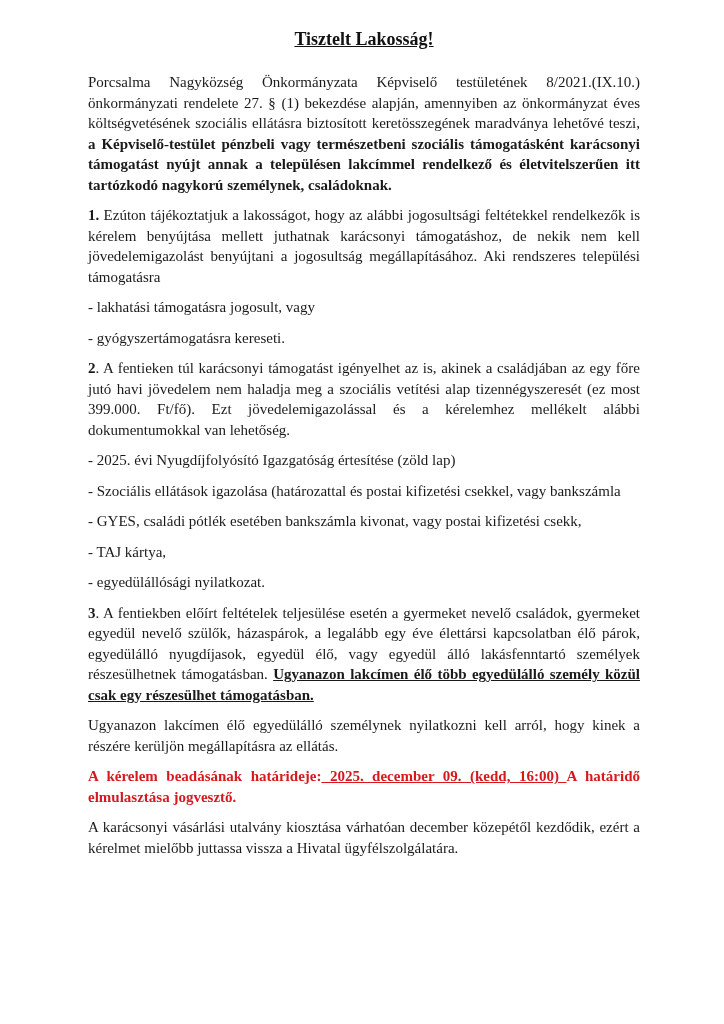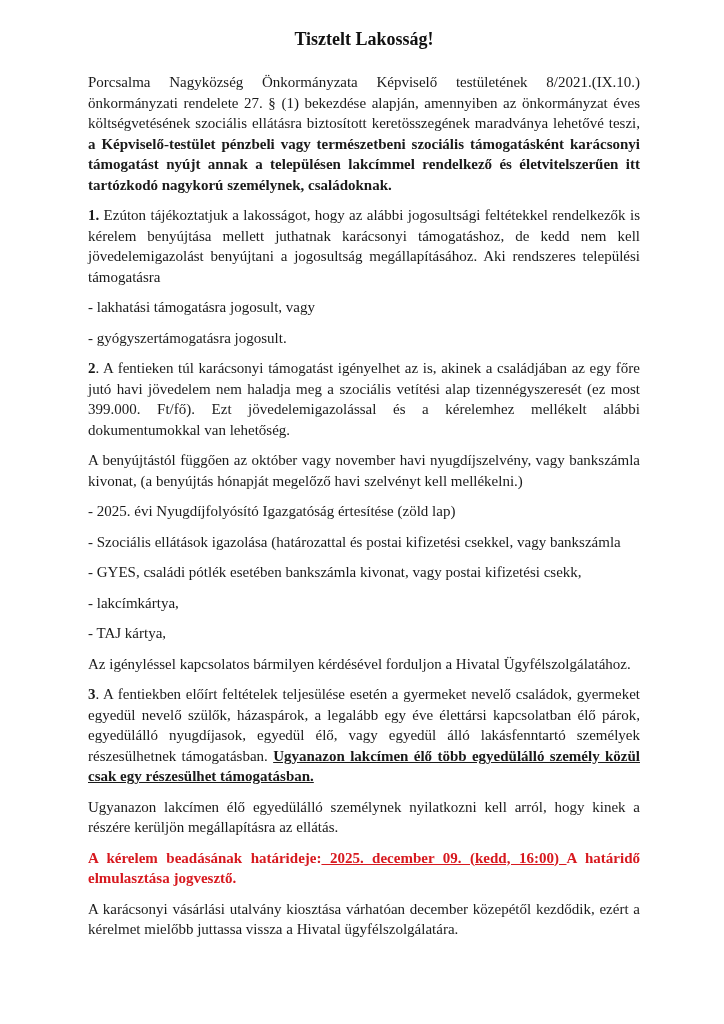--- a/index.html
+++ b/index.html
@@ -4,47 +4,45 @@
 <style>
   html, body { margin: 0; padding: 0; background: #ffffff; }
   body { width: 724px; height: 1024px; overflow: hidden; position: relative; }
   .page {
     position: absolute; left: 88px; top: 28px; width: 552px;
     font-family: "Liberation Serif", "DejaVu Serif", serif;
     font-size: 15px; line-height: 20.5px; color: #1a1a1a;
   }
   .title {
     text-align: center; font-weight: bold; font-size: 18px;
-    margin: 0 0 22px 0; line-height: 22px; color: #111;
+    margin: 0 0 22px 0; line-height: 22px; color: #111; text-decoration: underline;
   }
   p { margin: 0 0 10px 0; text-align: justify; }
   .b { font-weight: bold; }
   .u { text-decoration: underline; }
   .red { color: #d7191f; font-weight: bold; }
 </style>
 </head>
 <body>
 
 <div class="page">
   <div class="title">Tisztelt Lakosság!</div>
 
   <p><span>Porcsalma Nagyközség Önkormányzata Képviselő testületének 8/2021.(IX.10.) önkormányzati rendelete 27. § (1) bekezdése alapján, amennyiben az önkormányzat éves költségvetésének szociális ellátásra biztosított keretösszegének maradványa lehetővé teszi, </span><span class="b">a Képviselő-testület pénzbeli vagy természetbeni szociális támogatásként karácsonyi támogatást nyújt annak a településen lakcímmel rendelkező és életvitelszerűen itt tartózkodó nagykorú személynek, családoknak.</span></p>
 
-  <p><span class="b">1.</span><span> Ezúton tájékoztatjuk a lakosságot, hogy az alábbi jogosultsági feltétekkel rendelkezők is kérelem benyújtása mellett juthatnak karácsonyi támogatáshoz, de kedd nem kell jövedelemigazolást benyújtani a jogosultság megállapításához. Aki rendszeres települési támogatásra</span></p>
+  <p><span class="b">1.</span><span> Ezúton tájékoztatjuk a lakosságot, hogy az alábbi jogosultsági feltétekkel rendelkezők is kérelem benyújtása mellett juthatnak karácsonyi támogatáshoz, de nekik nem kell jövedelemigazolást benyújtani a jogosultság megállapításához. Aki rendszeres települési támogatásra</span></p>
   <p>- lakhatási támogatásra jogosult, vagy</p>
-  <p>- gyógyszertámogatásra jogosult.</p>
+  <p>- gyógyszertámogatásra kereseti.</p>
 
   <p><span class="b">2</span><span>. A fentieken túl karácsonyi támogatást igényelhet az is, akinek a családjában az egy főre jutó havi jövedelem nem haladja meg a szociális vetítési alap tizennégyszeresét (ez most 399.000. Ft/fő). Ezt jövedelemigazolással és a kérelemhez mellékelt alábbi dokumentumokkal van lehetőség.</span></p>
-  <p>A benyújtástól függően az október vagy november havi nyugdíjszelvény, vagy bankszámla kivonat, (a benyújtás hónapját megelőző havi szelvényt kell mellékelni.)</p>
   <p>- 2025. évi Nyugdíjfolyósító Igazgatóság értesítése (zöld lap)</p>
   <p>- Szociális ellátások igazolása (határozattal és postai kifizetési csekkel, vagy bankszámla</p>
   <p>- GYES, családi pótlék esetében bankszámla kivonat, vagy postai kifizetési csekk,</p>
-  <p>- lakcímkártya,</p>
   <p>- TAJ kártya,</p>
-  <p>Az igényléssel kapcsolatos bármilyen kérdésével forduljon a Hivatal Ügyfélszolgálatához.</p>
+  <p>- egyedülállósági nyilatkozat.</p>
 
   <p><span class="b">3</span><span>. A fentiekben előírt feltételek teljesülése esetén a gyermeket nevelő családok, gyermeket egyedül nevelő szülők, házaspárok, a legalább egy éve élettársi kapcsolatban élő párok, egyedülálló nyugdíjasok, egyedül élő, vagy egyedül álló lakásfenntartó személyek részesülhetnek támogatásban. </span><span class="b u">Ugyanazon lakcímen élő több egyedülálló személy közül csak egy részesülhet támogatásban.</span></p>
   <p>Ugyanazon lakcímen élő egyedülálló személynek nyilatkozni kell arról, hogy kinek a részére kerüljön megállapításra az ellátás.</p>
 
   <p class="red"><span>A kérelem beadásának határideje:</span><span class="u"> 2025. december 09. (kedd, 16:00) </span><span>A határidő elmulasztása jogvesztő.</span></p>
 
   <p>A karácsonyi vásárlási utalvány kiosztása várhatóan december közepétől kezdődik, ezért a kérelmet mielőbb juttassa vissza a Hivatal ügyfélszolgálatára.</p>
 
 </div>
 

